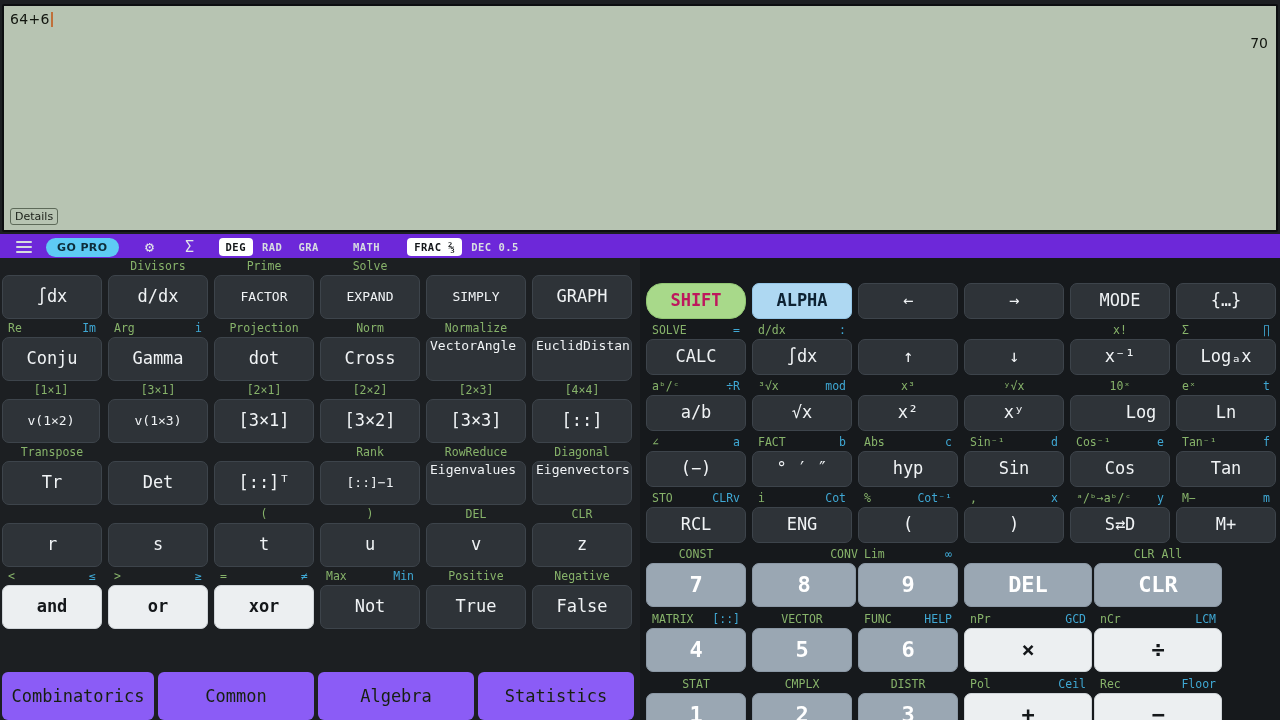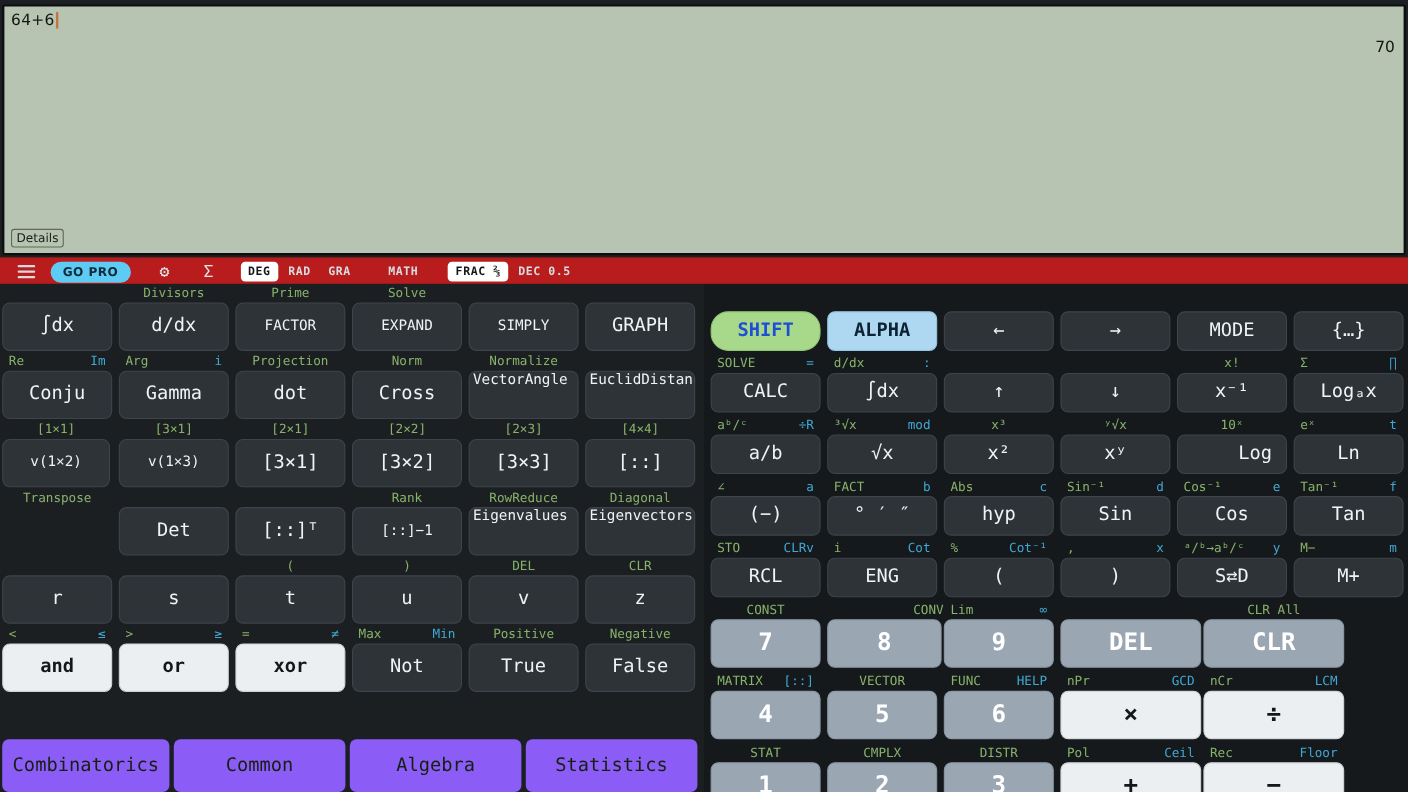--- a/index.html
+++ b/index.html
@@ -35,21 +35,21 @@
     position: absolute; left: 6px; bottom: 5px;
     font-family: "DejaVu Sans", "Liberation Sans", sans-serif;
     font-size: 11px; color: #1a1f18; background: #b7c4b2;
     border: 1px solid #5d6a59; border-radius: 3px; padding: 1px 4px;
     line-height: 13px;
   }
 
   
   .toolbar {
     position: absolute; left: 0; top: 234px; width: 1280px; height: 26px;
-    background: #b91c1c; display: flex; align-items: center; gap: 0;
+    background: #6d28d9; display: flex; align-items: center; gap: 0;
   }
   .tb-ham { width: 32px; display: flex; flex-direction: column; align-items: center; gap: 3px; margin-left: 8px; }
   .tb-ham i { display: block; width: 16px; height: 2px; background: #d6dade; border-radius: 1px; }
   .gopro {
     background: #5ecbf5; color: #0d2c3a; font-size: 11px; font-weight: bold;
     border-radius: 10px; padding: 3px 11px; margin-left: 6px; letter-spacing: .4px;
     font-family: "DejaVu Sans", "Liberation Sans", sans-serif;
   }
   .tb-icon { color: #e2e6ea; font-size: 15px; margin-left: 22px; width: 18px; text-align: center; }
   .seg { display: flex; align-items: center; margin-left: 20px; gap: 2px; }
@@ -81,21 +81,21 @@
     color: #f0f3f5; display: flex; align-items: center; justify-content: center;
     font-size: 17px; text-align: center; line-height: 1.05;
     font-family: "DejaVu Sans Mono", "Liberation Mono", monospace;
     overflow: hidden; padding: 0 2px;
   }
   .btn.small { font-size: 13px; }
   .btn.wrap { align-items: flex-start; justify-content: flex-start; text-align: left;
               padding: 1px 2px 0 3px; font-size: 13px; line-height: 1.08; }
   .btn.white { background: #eceff1; border-color: #cfd4d8; color: #14171a; font-weight: bold; }
   .btn.grayblue { background: #9aa7b3; border-color: #8b98a5; color: #ffffff; font-weight: bold; font-size: 22px; }
-  .btn.green { background: #a8d98a; border-color: #92c774; color: #1d4ed8; font-weight: bold; border-radius: 16px; }
+  .btn.green { background: #a8d98a; border-color: #92c774; color: #be185d; font-weight: bold; border-radius: 16px; }
   .btn.blue { background: #aed8f2; border-color: #95c6e6; color: #0d2233; font-weight: bold; }
   .btn.opw { background: #eceff1; border-color: #cfd4d8; color: #14171a; font-weight: bold; font-size: 22px; }
 
   .tabrow { position: absolute; left: 0; bottom: 0; width: 640px; height: 48px; }
   .tab {
     position: absolute; top: 0; height: 48px; background: #8b5cf6;
     border-radius: 6px; color: #16200f; display: flex; align-items: center;
     justify-content: center; font-size: 17px;
     font-family: "DejaVu Sans Mono", "Liberation Mono", monospace;
     overflow: hidden; white-space: nowrap;
@@ -202,20 +202,21 @@
         <div class="cell" style="left: 426px; top: 124px; width: 100px; height: 62px;">
           <div class="lbl shift">[2×3]</div>
           <div class="btn" style="height: 44px;">[3×3]</div>
         </div>
         <div class="cell" style="left: 532px; top: 124px; width: 100px; height: 62px;">
           <div class="lbl shift">[4×4]</div>
           <div class="btn" style="height: 44px;">[::]</div>
         </div>
         <div class="cell" style="left: 2px; top: 186px; width: 100px; height: 62px;">
           <div class="lbl shift">Transpose</div>
+          <div class="btn" style="height: 44px;">Tr</div>
         </div>
         <div class="cell" style="left: 108px; top: 186px; width: 100px; height: 62px;">
           <div class="btn" style="height: 44px;">Det</div>
         </div>
         <div class="cell" style="left: 214px; top: 186px; width: 100px; height: 62px;">
           <div class="btn" style="height: 44px;">[::]ᵀ</div>
         </div>
         <div class="cell" style="left: 320px; top: 186px; width: 100px; height: 62px;">
           <div class="lbl shift">Rank</div>
           <div class="btn small" style="height: 44px;">[::]−1</div>

